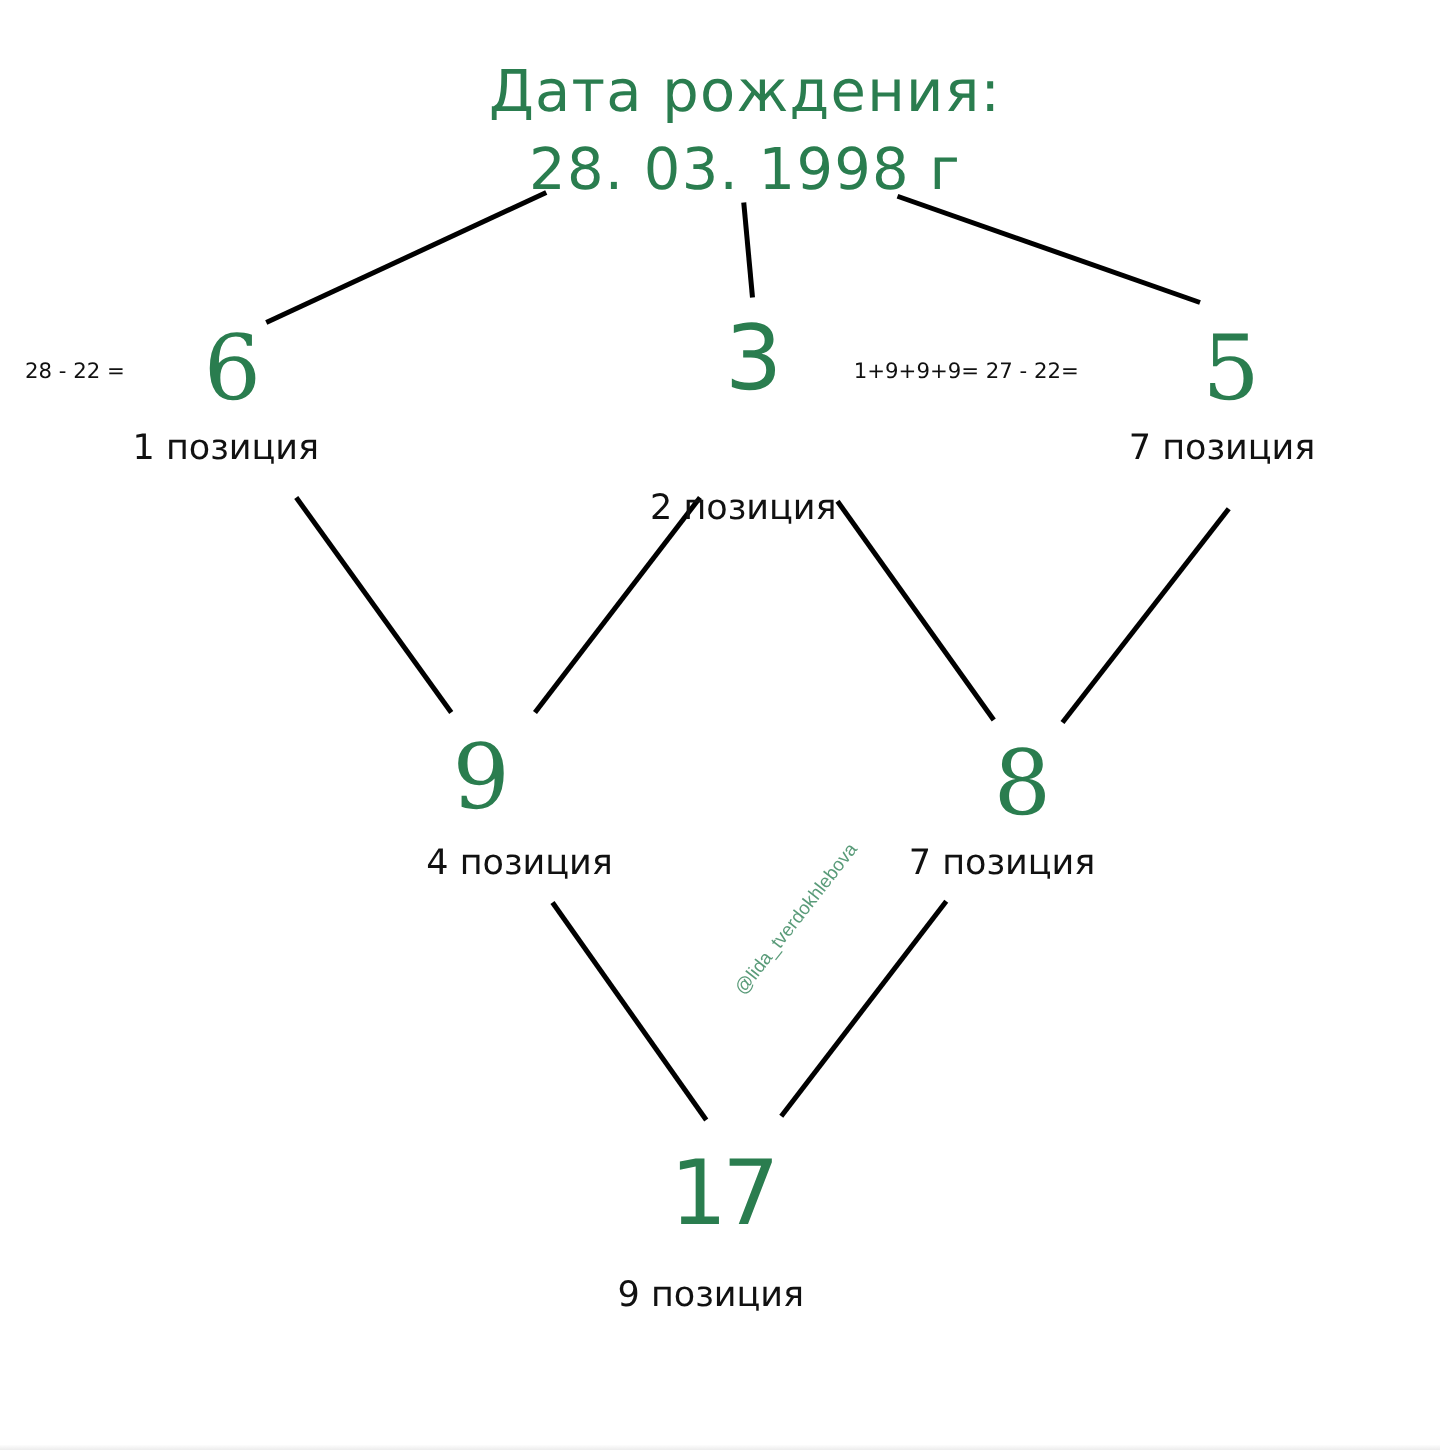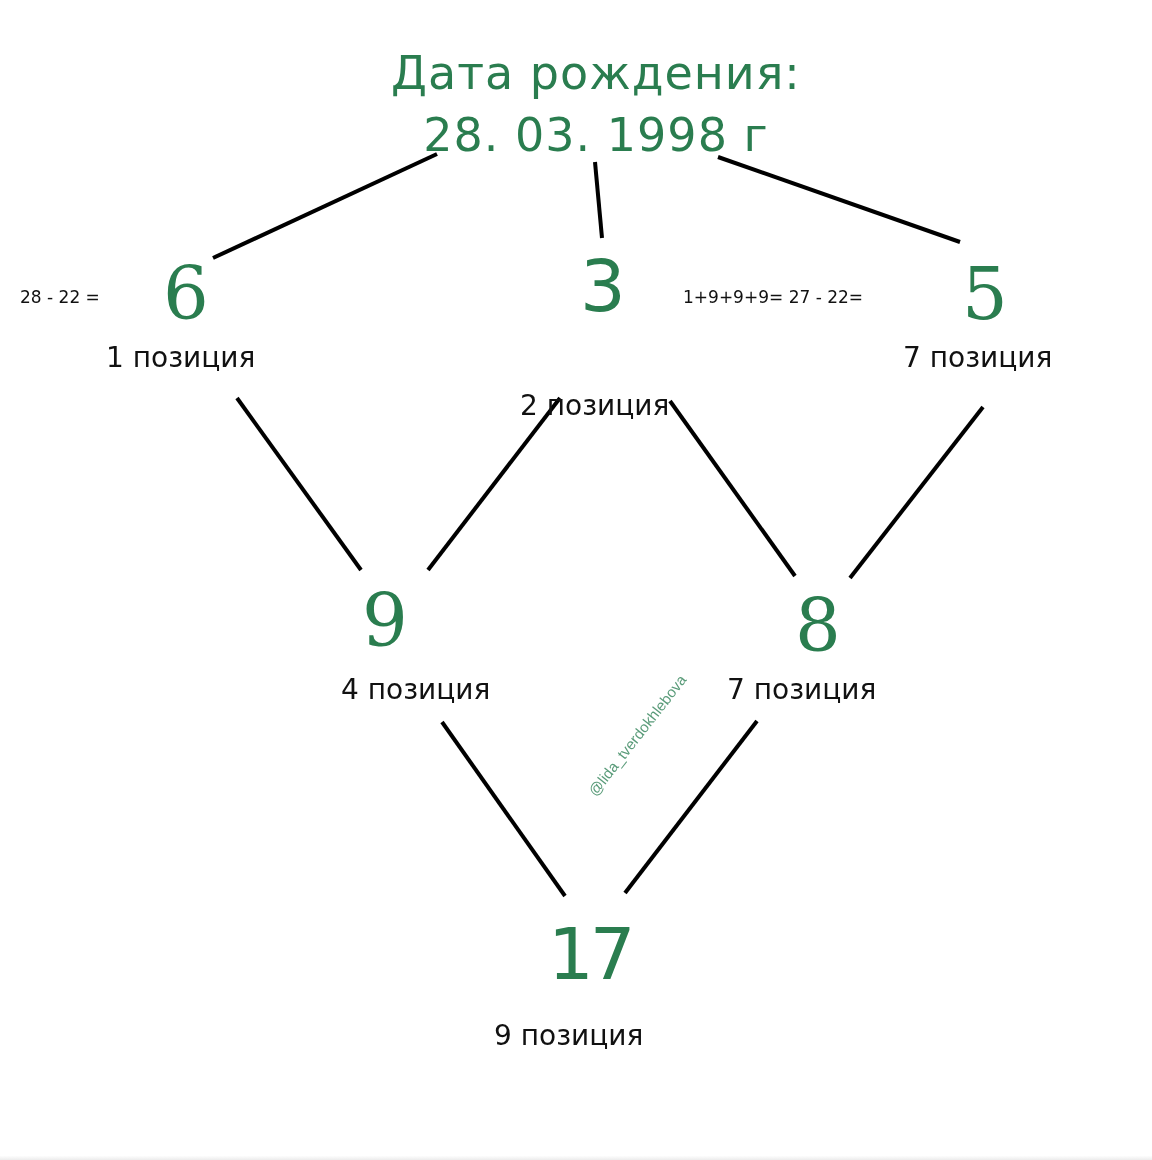--- a/index.html
+++ b/index.html
@@ -60,18 +60,18 @@
 <div class="txt calc black" style="left:683px; top:289px;">1+9+9+9= 27 - 22=</div>
 <div class="txt big green" style="left:962px; top:258px;">5</div>
 <div class="txt pos black" style="left:903px; top:344px;">7 позиция</div>
 
 <div class="txt big green" style="left:362px; top:585px;">9</div>
 <div class="txt pos black" style="left:301px; top:676px;margin-left:40px;">4 позиция</div>
 
 <div class="txt big green" style="left:795px; top:590px;">8</div>
 <div class="txt pos black" style="left:727px; top:676px;">7 позиция</div>
 
-<div class="txt big-sans green" style="left:548px; top:918px; letter-spacing:-4px;">17</div>
+<div class="txt big-sans green" style="left:536px; top:918px; letter-spacing:-4px;">17</div>
 <div class="txt pos black" style="left:494px; top:1022px;">9 позиция</div>
 
 <div class="watermark">@lida_tverdokhlebova</div>
 
 <div class="bottom-edge"></div>
 
 </body></html>

